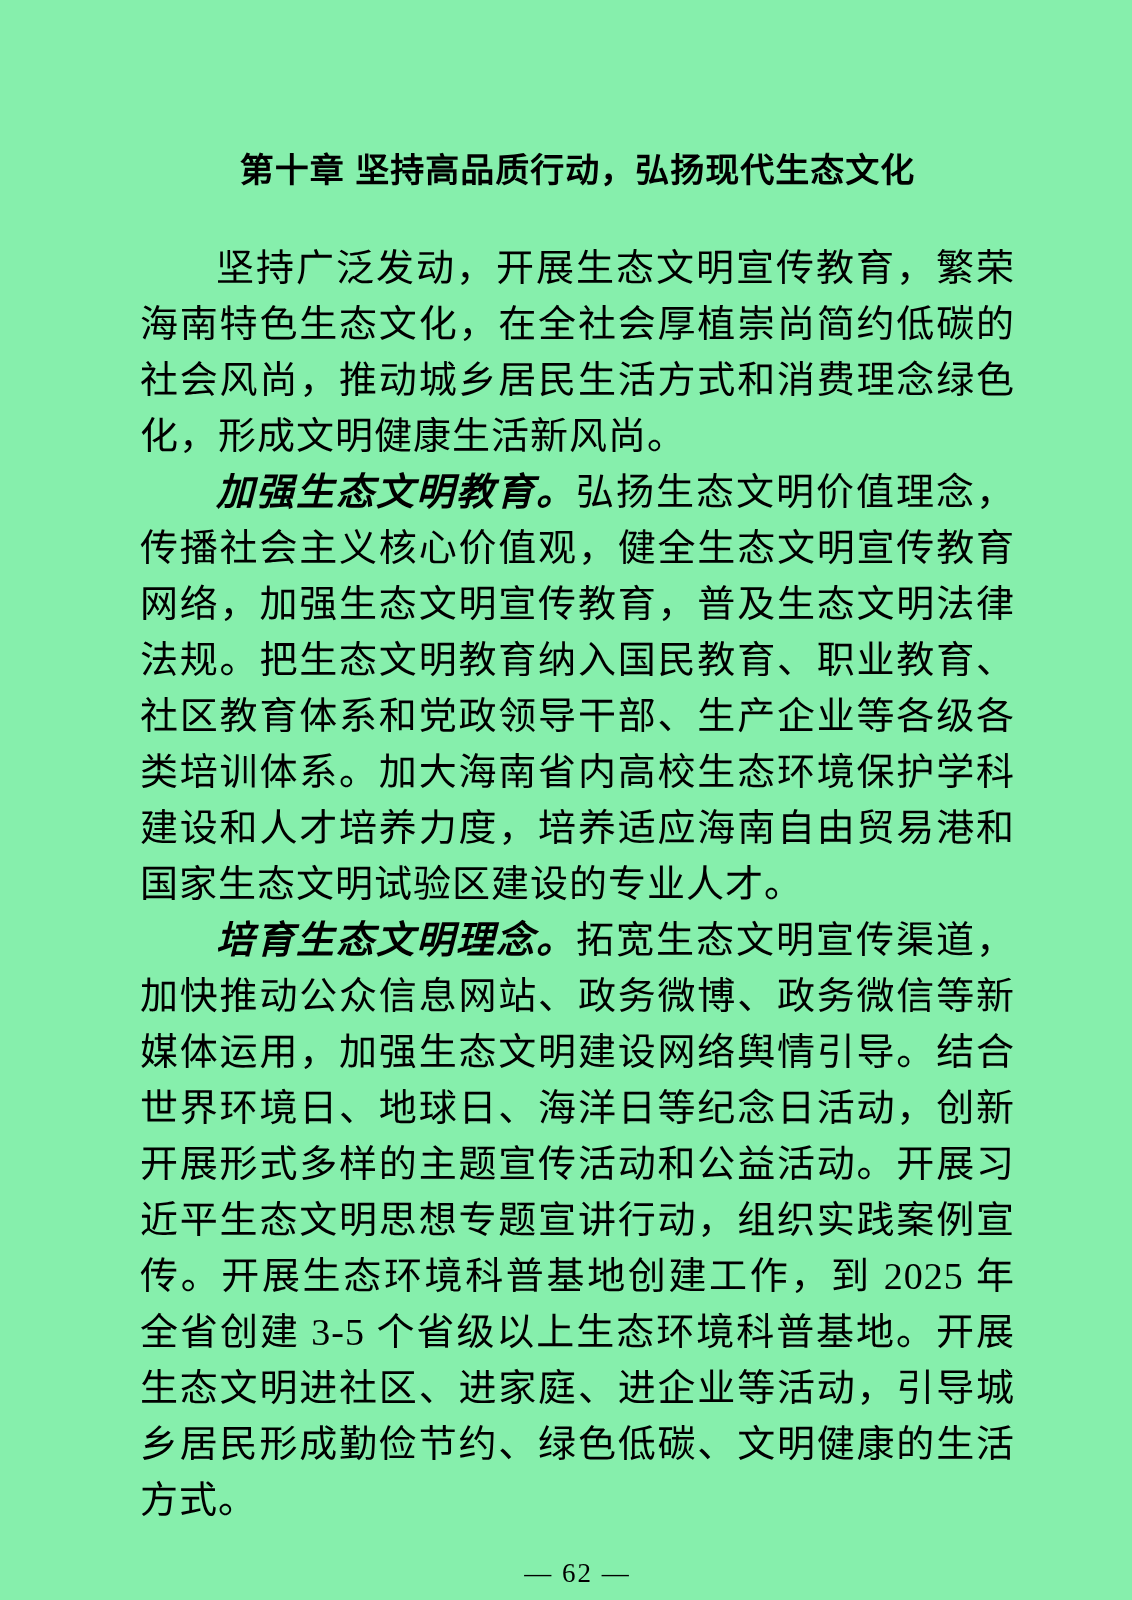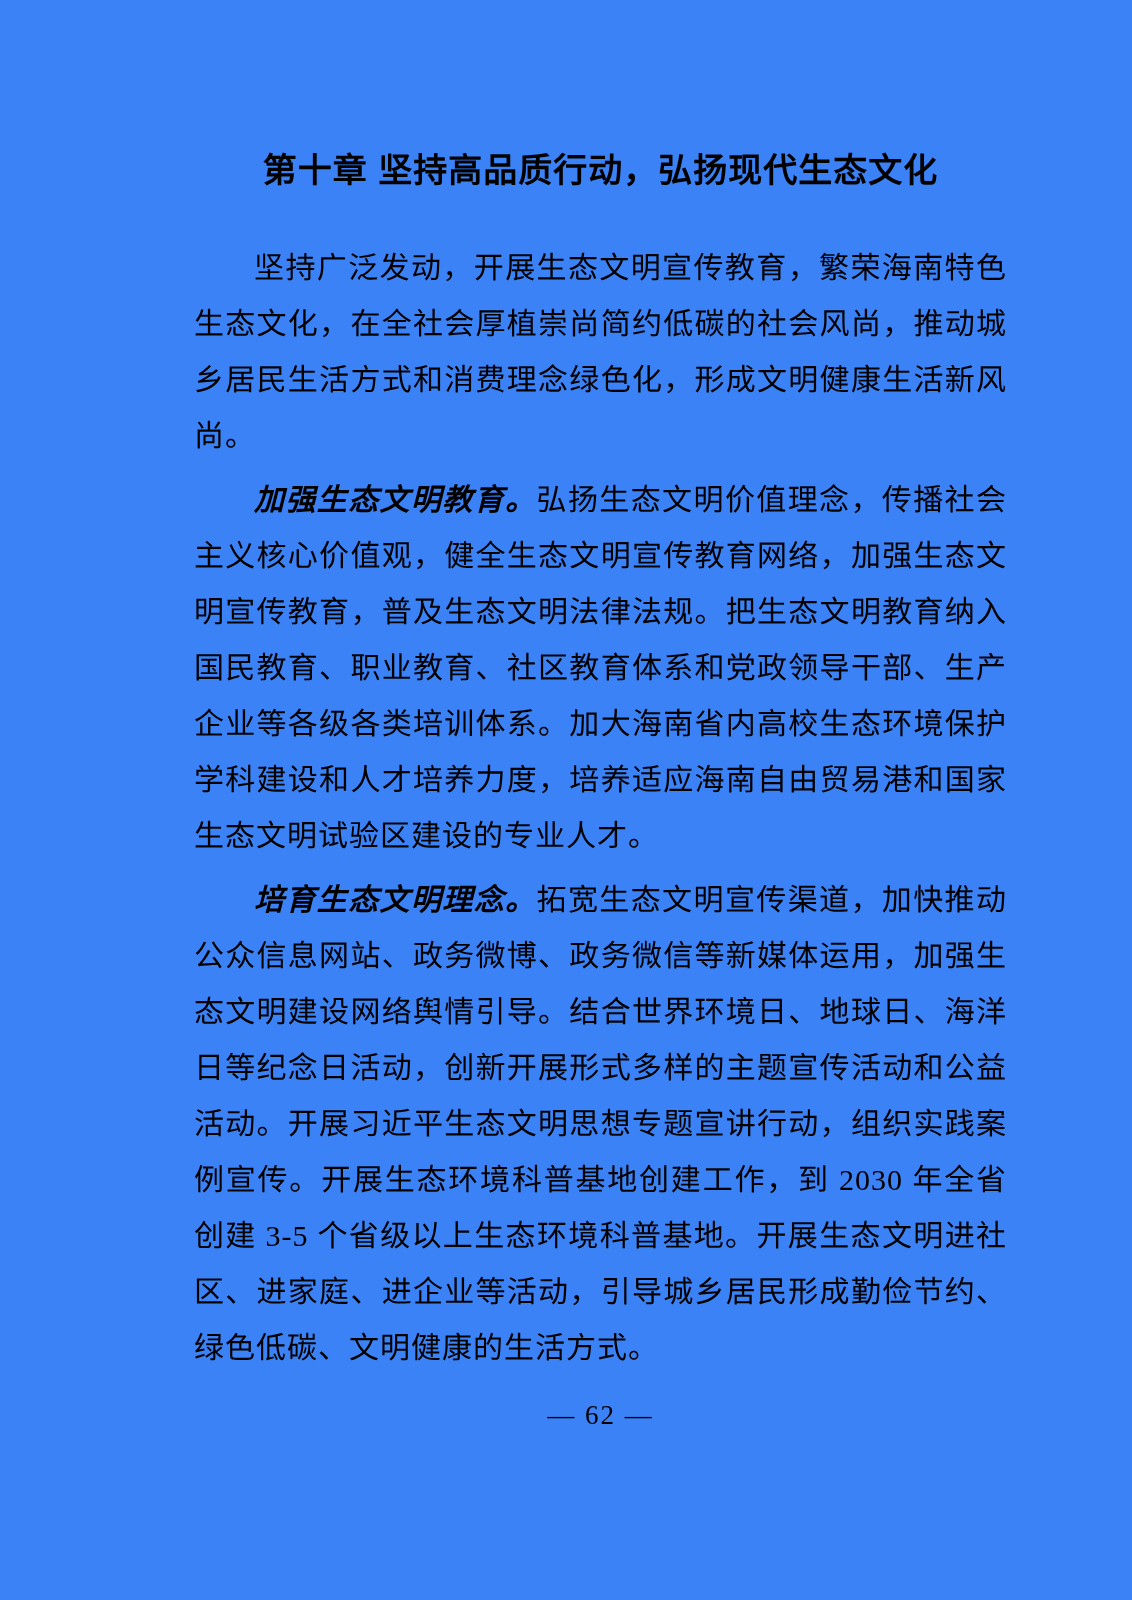--- a/index.html
+++ b/index.html
@@ -4,25 +4,24 @@
 <style>
   html, body {
     margin: 0;
     padding: 0;
     background: #ffffff;
   }
   .page {
     position: relative;
     width: 1132px;
     height: 1600px;
-    background: #3b82f6;
+    background: #86efac;
     color: #000000;
     overflow: hidden;
     box-sizing: border-box;
-    padding-left: 46px;
   }
   .content {
     margin-left: 140px;
     margin-right: 117px;
     padding-top: 148px;
   }
   .chapter-title {
     margin: 0 0 48px 0;
     font-family: "Liberation Sans", "DejaVu Sans", sans-serif;
     font-weight: bold;
@@ -34,52 +33,52 @@
   .section-title {
     margin: 40px 0 38px 0;
     font-family: "Liberation Sans", "DejaVu Sans", sans-serif;
     font-weight: bold;
     font-size: 31px;
     line-height: 44px;
     text-align: center;
     letter-spacing: 1px;
   }
   .body-para {
-    margin: 8px;
+    margin: 0;
     font-family: "Liberation Serif", "DejaVu Serif", serif;
-    font-size: 30px;
+    font-size: 38px;
     line-height: 56px;
     letter-spacing: 1px;
     text-align: justify;
     text-indent: 2em;
   }
   .body-para .lead {
     font-weight: bold;
     font-style: italic;
   }
   .page-footer {
-    margin-top: 22px;
+    margin-top: 28px;
     font-family: "Liberation Serif", "DejaVu Serif", serif;
     font-size: 27px;
     line-height: 34px;
     text-align: center;
     letter-spacing: 2px;
   }
 </style>
 </head>
 <body>
 
 <div class="page">
   <div class="content">
 
     <h1 class="chapter-title">第十章 坚持高品质行动，弘扬现代生态文化</h1>
 
     <p class="body-para"><span>坚持广泛发动，开展生态文明宣传教育，繁荣海南特色生态文化，在全社会厚植崇尚简约低碳的社会风尚，推动城乡居民生活方式和消费理念绿色化，形成文明健康生活新风尚。</span></p>
 
 
     <p class="body-para"><span class="lead">加强生态文明教育。</span><span>弘扬生态文明价值理念，传播社会主义核心价值观，健全生态文明宣传教育网络，加强生态文明宣传教育，普及生态文明法律法规。把生态文明教育纳入国民教育、职业教育、社区教育体系和党政领导干部、生产企业等各级各类培训体系。加大海南省内高校生态环境保护学科建设和人才培养力度，培养适应海南自由贸易港和国家生态文明试验区建设的专业人才。</span></p>
 
-    <p class="body-para"><span class="lead">培育生态文明理念。</span><span>拓宽生态文明宣传渠道，加快推动公众信息网站、政务微博、政务微信等新媒体运用，加强生态文明建设网络舆情引导。结合世界环境日、地球日、海洋日等纪念日活动，创新开展形式多样的主题宣传活动和公益活动。开展习近平生态文明思想专题宣讲行动，组织实践案例宣传。开展生态环境科普基地创建工作，到 2030 年全省创建 3-5 个省级以上生态环境科普基地。开展生态文明进社区、进家庭、进企业等活动，引导城乡居民形成勤俭节约、绿色低碳、文明健康的生活方式。</span></p>
+    <p class="body-para"><span class="lead">培育生态文明理念。</span><span>拓宽生态文明宣传渠道，加快推动公众信息网站、政务微博、政务微信等新媒体运用，加强生态文明建设网络舆情引导。结合世界环境日、地球日、海洋日等纪念日活动，创新开展形式多样的主题宣传活动和公益活动。开展习近平生态文明思想专题宣讲行动，组织实践案例宣传。开展生态环境科普基地创建工作，到 2025 年全省创建 3-5 个省级以上生态环境科普基地。开展生态文明进社区、进家庭、进企业等活动，引导城乡居民形成勤俭节约、绿色低碳、文明健康的生活方式。</span></p>
 
     <div class="page-footer">— 62 —</div>
 
   </div>
 </div>
 
 </body></html>

